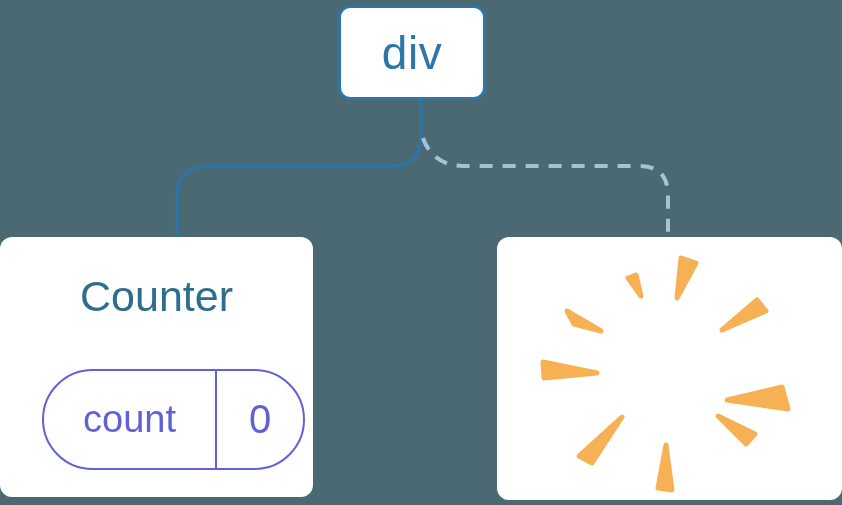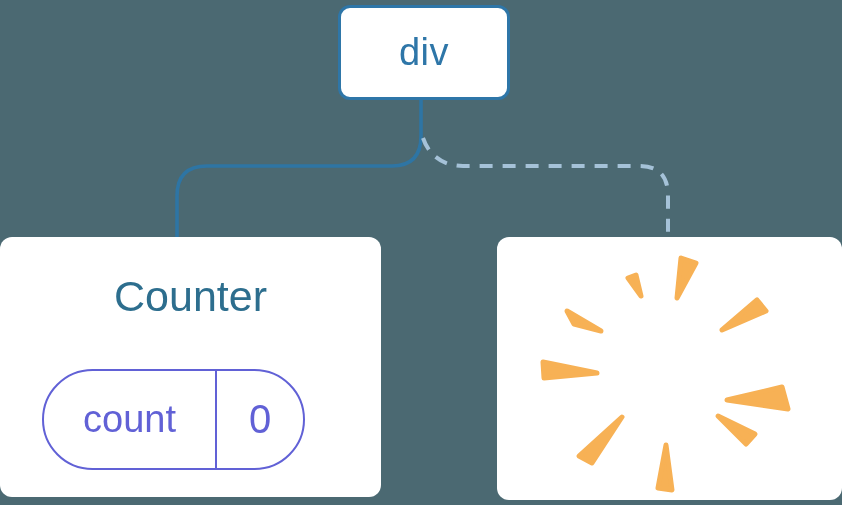--- a/index.html
+++ b/index.html
@@ -30,33 +30,33 @@
     stroke-linecap: butt;
   }
   .node {
     position: absolute;
     background: #ffffff;
     border-radius: 12px;
     box-sizing: border-box;
   }
   .node-root {
     left: 338px; top: 5px;
-    width: 172px; height: 95px;
+    width: 148px; height: 95px;
     border: 3px solid #2e76a8;
     display: flex;
     align-items: center;
     justify-content: center;
     color: #2e76a8;
-    font-size: 38px;
+    font-size: 46px;
     font-weight: 500;
     letter-spacing: 0.5px;
   }
   .node-counter {
     left: 0; top: 237px;
-    width: 381px; height: 260px;
+    width: 313px; height: 260px;
   }
   .counter-title {
     position: absolute;
     top: 34px;
     left: 0;
     width: 100%;
     text-align: center;
     font-size: 43px;
     font-weight: 500;
     color: #2d6e8e;

